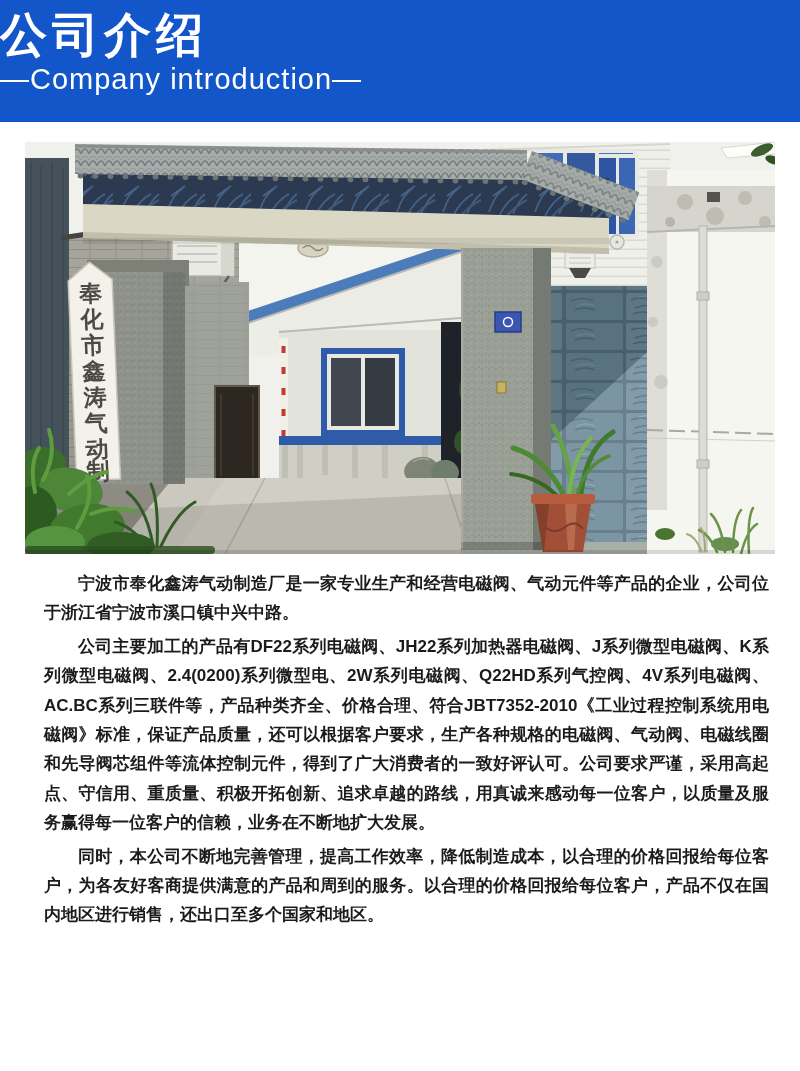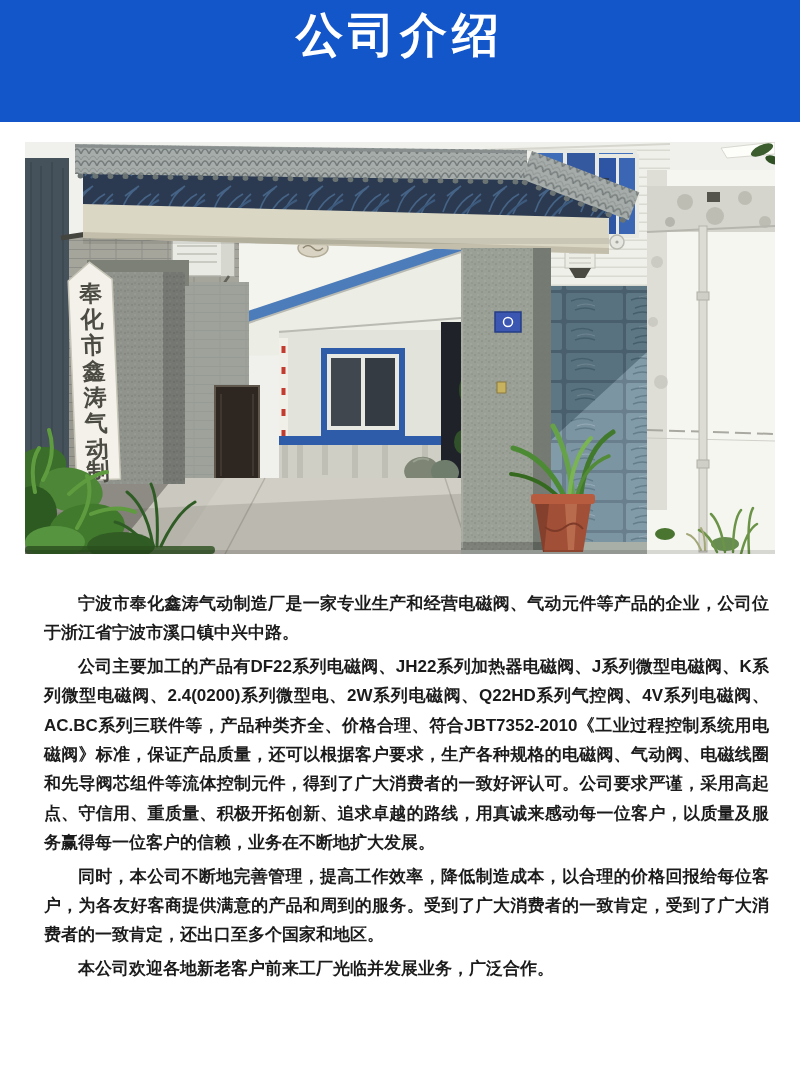--- a/index.html
+++ b/index.html
@@ -1,37 +1,38 @@
 <!DOCTYPE html>
 <html><head>
 <meta charset="utf-8">
 <style>
   html,body { margin:0; padding:0; background:#ffffff; }
   body { font-family:"Liberation Sans", sans-serif; }
   .page { width:800px; height:1071px; margin:0 auto; background:#ffffff; overflow:hidden; position:relative; }
 
-  .banner { height:122px; background:#1356c9; color:#ffffff; text-align:center; overflow:hidden; }
+  .banner { height:122px; background:#1356c9; color:#ffffff; overflow:hidden; }
   .banner h1 { margin:0; padding-top:8px; font-size:47px; line-height:1.15; font-weight:700; letter-spacing:5px; }
   .banner .subtitle { font-size:29px; font-weight:400; letter-spacing:1px; margin-top:1px; }
 
   .photo { margin:20px 25px 0 25px; width:750px; height:412px; padding:0; }
   .photo svg { display:block; }
 
-  article { padding:15px 31px 0 44px; font-size:17px; line-height:29.4px; color:#1b1b1b; font-weight:600; text-align:justify;margin-top:20px; }
+  article { padding:15px 31px 0 44px; font-size:17px; line-height:29.4px; color:#1b1b1b; font-weight:600; text-align:justify; }
   article p { margin:0 0 4px 0; text-indent:2em; }
 
   .sign-char { font-family:"Liberation Sans", sans-serif; font-size:23px; font-weight:bold; fill:#4c4b43; text-anchor:middle; }
 </style>
 </head>
 <body>
 
 <div class="page">
 
   <header class="banner">
     <h1>公司介绍</h1>
+    <div class="subtitle">—Company introduction—</div>
   </header>
 
   <figure class="photo">
     <svg viewBox="0 0 750 412" width="750" height="412" xmlns="http://www.w3.org/2000/svg">
       <defs>
         <pattern id="tile" width="16" height="12" patternUnits="userSpaceOnUse">
           <rect width="16" height="12" fill="#a6acaa"></rect>
           <path d="M0 12 Q4 2 8 12 Q12 2 16 12" fill="none" stroke="#757d7c" stroke-width="1.5"></path>
           <path d="M0 6 Q4 -2 8 6 Q12 -2 16 6" fill="none" stroke="#8d9492" stroke-width="1"></path>
         </pattern>
@@ -292,17 +293,16 @@
         <path d="M676 408 q-6 -14 -14 -16 M680 408 q0 -16 -4 -22" stroke="#a4a878" stroke-width="2" fill="none" stroke-linecap="round"></path>
       </g>
 
       <rect x="0" y="408" width="750" height="4" fill="#000000" opacity="0.12"></rect>
     </svg>
   </figure>
 
   <article>
     <p>宁波市奉化鑫涛气动制造厂是一家专业生产和经营电磁阀、气动元件等产品的企业，公司位于浙江省宁波市溪口镇中兴中路。</p>
     <p>公司主要加工的产品有DF22系列电磁阀、JH22系列加热器电磁阀、J系列微型电磁阀、K系列微型电磁阀、2.4(0200)系列微型电、2W系列电磁阀、Q22HD系列气控阀、4V系列电磁阀、AC.BC系列三联件等，产品种类齐全、价格合理、符合JBT7352-2010《工业过程控制系统用电磁阀》标准，保证产品质量，还可以根据客户要求，生产各种规格的电磁阀、气动阀、电磁线圈和先导阀芯组件等流体控制元件，得到了广大消费者的一致好评认可。公司要求严谨，采用高起点、守信用、重质量、积极开拓创新、追求卓越的路线，用真诚来感动每一位客户，以质量及服务赢得每一位客户的信赖，业务在不断地扩大发展。</p>
-    <p>同时，本公司不断地完善管理，提高工作效率，降低制造成本，以合理的价格回报给每位客户，为各友好客商提供满意的产品和周到的服务。受到了广大消费者的一致肯定，受到了广大消费者的一致肯定，还出口至多个国家和地区。</p>
-    <p>本公司欢迎各地新老客户前来工厂光临并发展业务，广泛合作。</p>
+    <p>同时，本公司不断地完善管理，提高工作效率，降低制造成本，以合理的价格回报给每位客户，为各友好客商提供满意的产品和周到的服务。以合理的价格回报给每位客户，产品不仅在国内地区进行销售，还出口至多个国家和地区。</p>
   </article>
 
 </div>
 
 </body></html>

